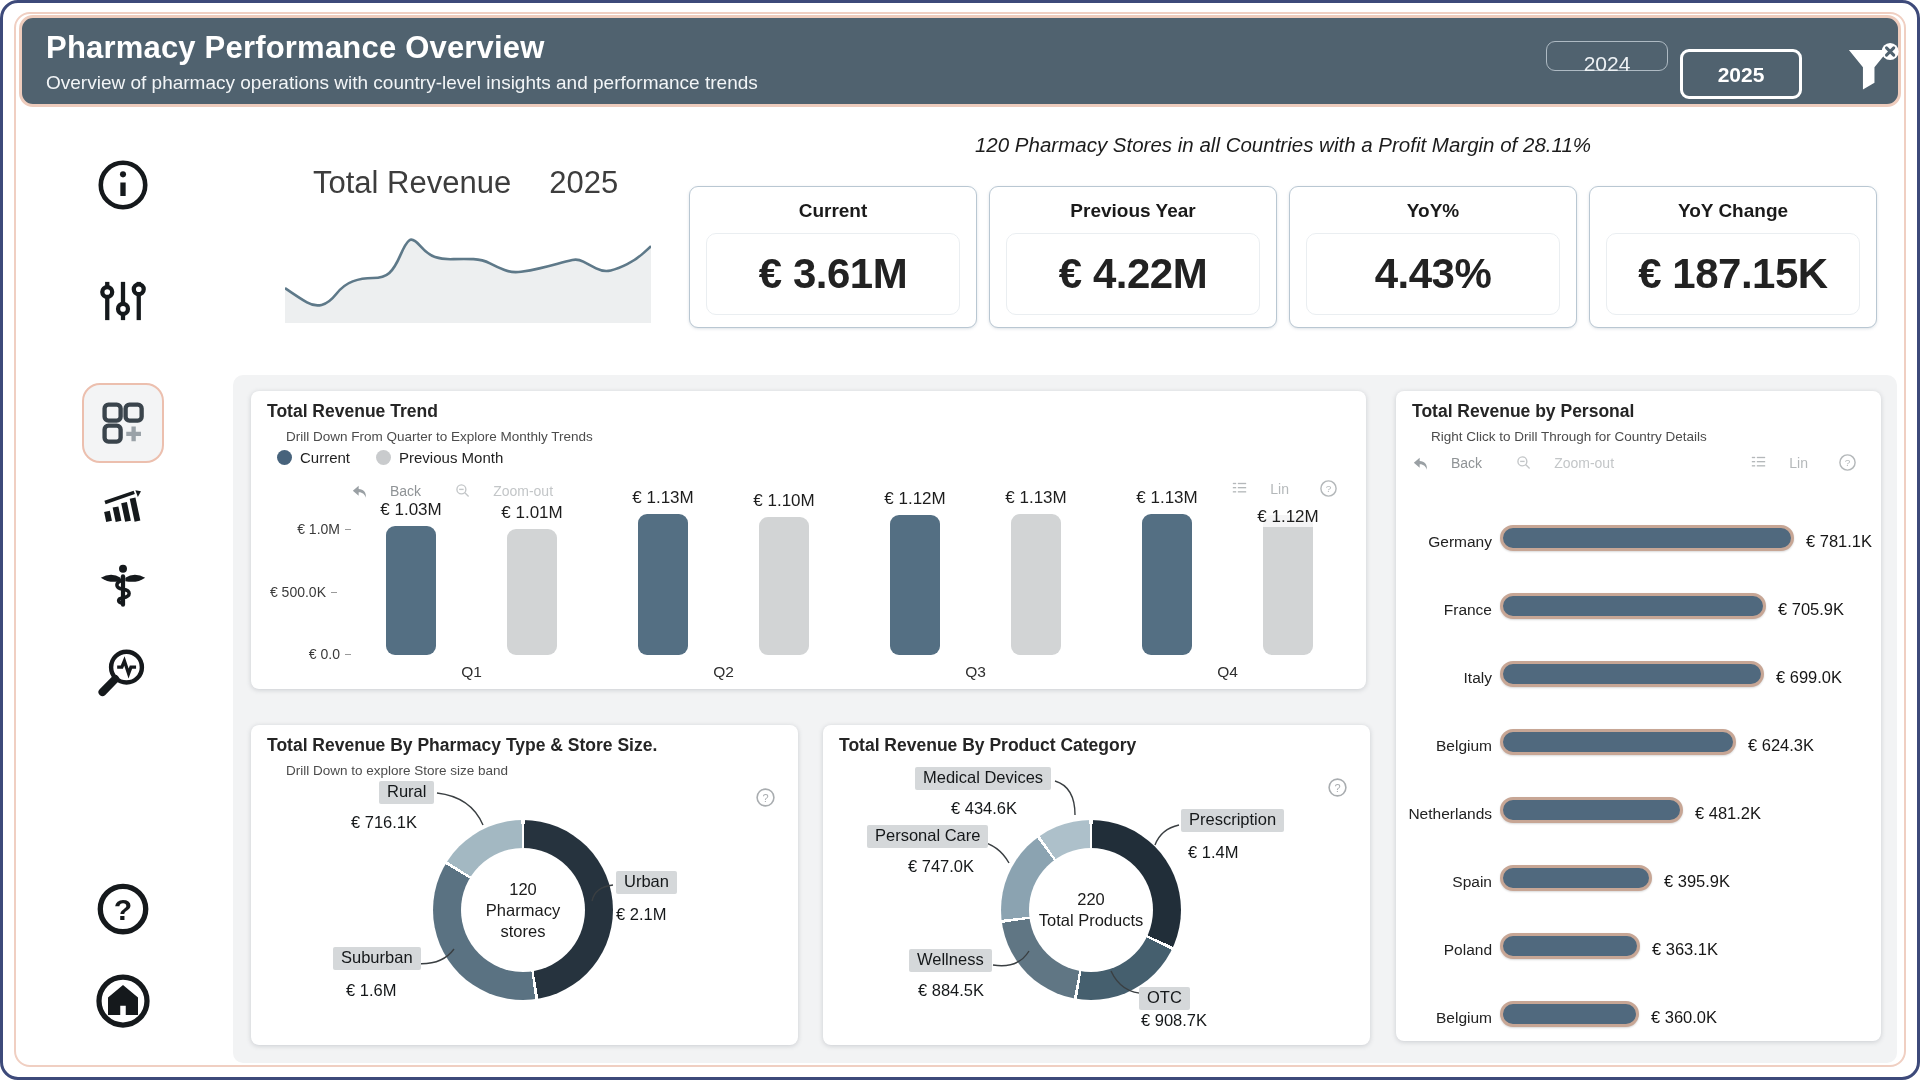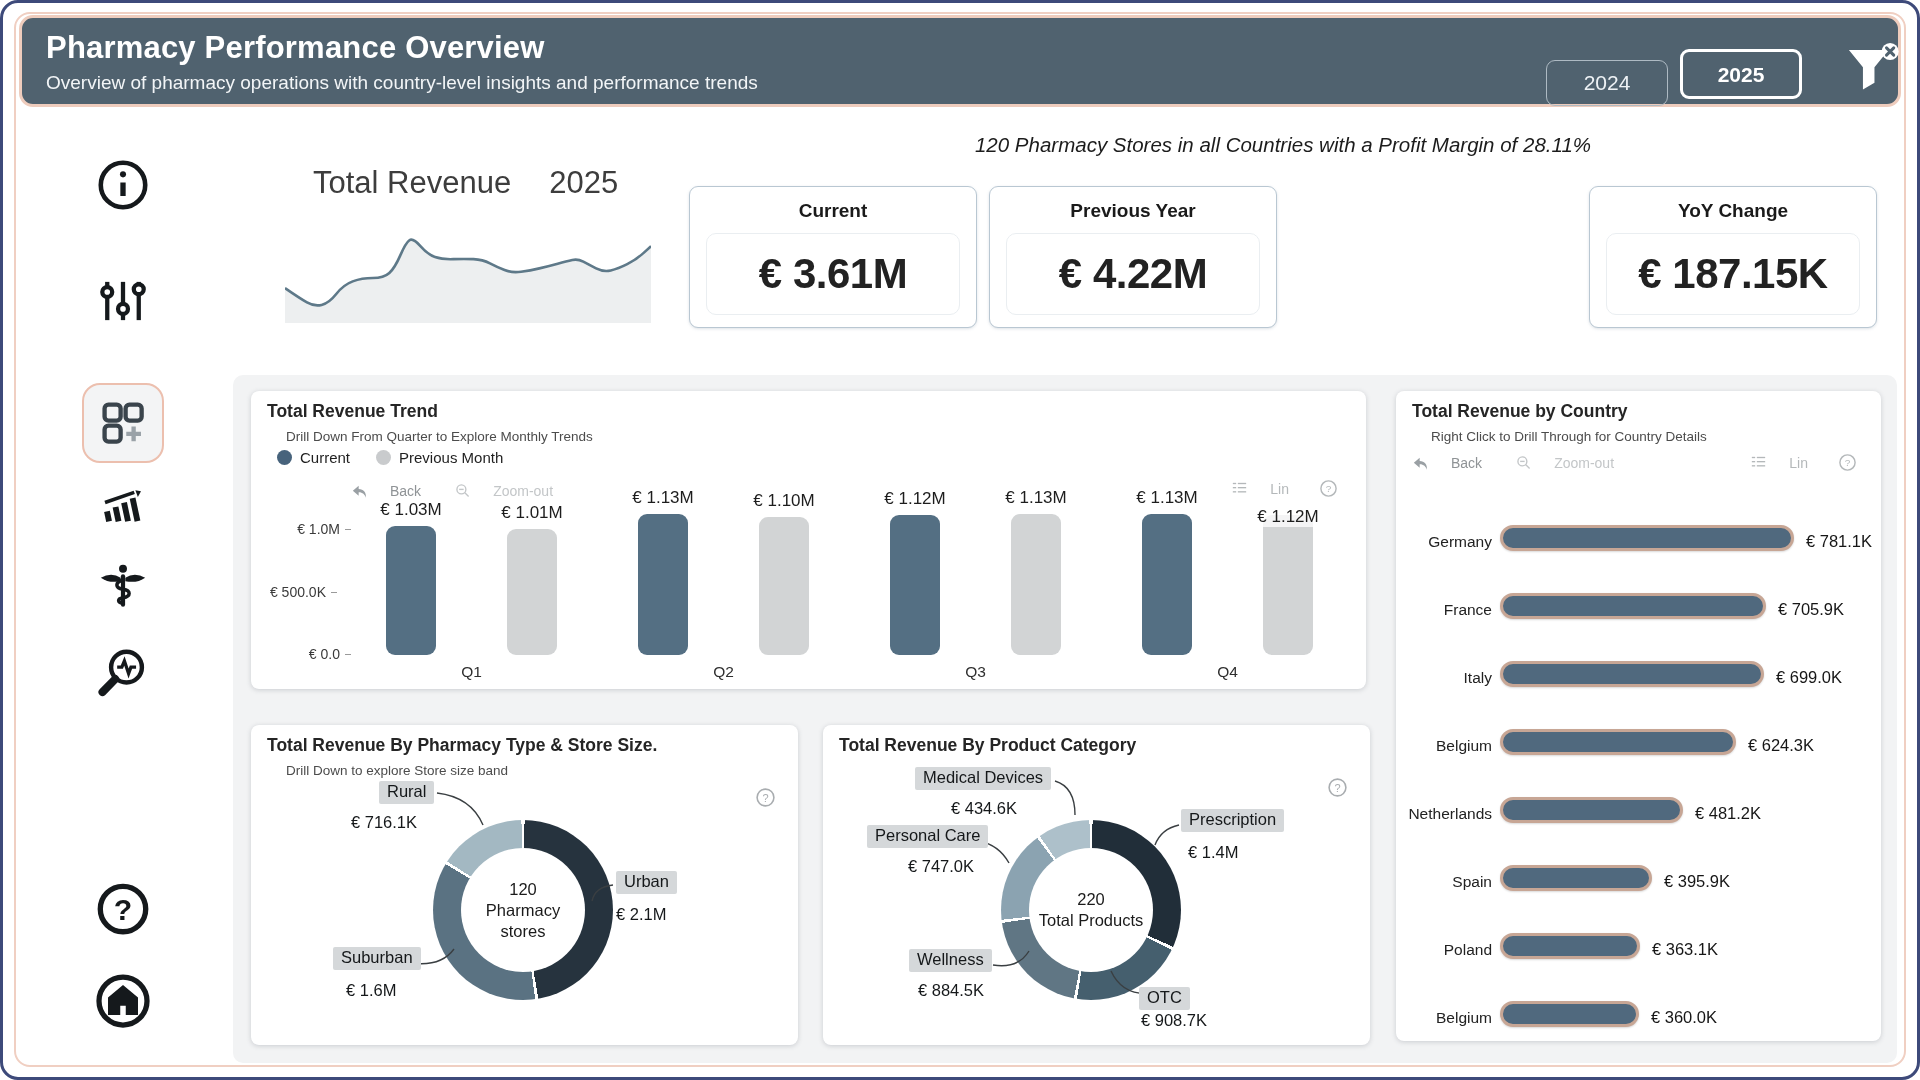--- a/index.html
+++ b/index.html
@@ -4,21 +4,21 @@
 <style>
   html,body{margin:0;padding:0;width:1920px;height:1080px;background:#fff;
     font-family:"Liberation Sans",sans-serif;-webkit-font-smoothing:antialiased;}
   .page{position:absolute;inset:0;border:3px solid #3d4a7a;border-radius:18px;background:#fff;overflow:hidden;box-sizing:border-box;}
   .inner-frame{position:absolute;left:11px;top:9px;right:11px;bottom:10px;border:2px solid #f0cfc2;border-radius:16px;pointer-events:none;}
 
   
   .hdr{position:absolute;left:16px;top:12px;right:16px;height:92px;background:#50626f;border:3px solid #eeccbd;border-radius:14px;box-sizing:border-box;}
   .hdr-title{position:absolute;left:24px;top:12px;color:#fff;font-size:31px;font-weight:bold;letter-spacing:.2px;}
   .hdr-sub{position:absolute;left:24px;top:54px;color:#f2f5f7;font-size:19px;font-weight:400;}
-  .year-btn{position:absolute;top:42px;width:122px;height:46px;border-radius:9px;background:transparent;color:#eef2f5;
+  .year-btn{position:absolute;top:23px;width:122px;height:30px;border-radius:9px;background:transparent;color:#eef2f5;
     font-size:21px;text-align:center;line-height:44px;box-sizing:border-box;cursor:pointer;}
   .year-btn.inactive{border:1.5px solid #aebac3;left:1524px;}
   .year-btn.active{border:3px solid #ffffff;left:1658px;top:31px;height:50px;line-height:46px;font-weight:bold;color:#fff;}
   .filter-wrap{position:absolute;left:1822px;top:22px;width:56px;height:56px;cursor:pointer;}
 
   
   .side-icon{position:absolute;left:90px;width:60px;height:60px;display:flex;align-items:center;justify-content:center;cursor:pointer;}
   .side-active{position:absolute;left:79px;top:380px;width:82px;height:80px;background:#f3f4f5;border:2px solid #ecbfae;border-radius:18px;box-sizing:border-box;display:flex;align-items:center;justify-content:center;cursor:pointer;}
 
   
@@ -171,20 +171,26 @@
   <div class="kpi" style="left:686px">
     <div class="kpi-label">Current</div>
     <div class="kpi-inner">
         <span class="kpi-value">€ 3.61M</span>
       </div>
   </div>
   <div class="kpi" style="left:986px">
     <div class="kpi-label">Previous Year</div>
     <div class="kpi-inner">
         <span class="kpi-value">€ 4.22M</span>
+      </div>
+  </div>
+  <div class="kpi" style="left:1286px">
+    <div class="kpi-label">YoY%</div>
+    <div class="kpi-inner">
+        <span class="kpi-value">4.43%</span>
       </div>
   </div>
   <div class="kpi" style="left:1586px">
     <div class="kpi-label">YoY Change</div>
     <div class="kpi-inner">
         <span class="kpi-value">€ 187.15K</span>
       </div>
   </div>
 
   <div class="panel">
@@ -302,21 +308,21 @@
         <div class="dval" style="left: 318px; top: 286px;">€ 908.7K</div>
         <div class="chip" style="left: 86px; top: 224px;">Wellness</div>
         <div class="dval" style="left: 95px; top: 256px;">€ 884.5K</div>
         <div class="chip" style="left: 44px; top: 100px;">Personal Care</div>
         <div class="dval" style="left: 85px; top: 132px;">€ 747.0K</div>
         <div class="chip" style="left: 92px; top: 42px;">Medical Devices</div>
         <div class="dval" style="left: 128px; top: 74px;">€ 434.6K</div>
       </div>
 
     <div class="card" id="country-card">
-      <div class="card-title">Total Revenue by Country</div>
+      <div class="card-title">Total Revenue by Personal</div>
       <div class="card-sub">Right Click to Drill Through for Country Details</div>
       <div class="tb" style="left:16px;top:64px">
         <svg width="17" height="15" viewBox="0 0 20 18" fill="#9aa0a4">
             <path d="M9 2 L2 8 L9 14 V10 C14 10 16.5 13 17.5 16.5 C18.5 10 15 6.5 9 6 Z"></path>
           </svg>
         <span>Back</span>
         <svg width="16" height="16" viewBox="0 0 20 20" fill="none" stroke="#c3c6c8" stroke-width="1.7" style="margin-left:12px">
             <circle cx="8" cy="8" r="5.6"></circle>
             <line x1="12.3" y1="12.3" x2="17" y2="17"></line>
             <line x1="5.2" y1="8" x2="10.8" y2="8"></line>

